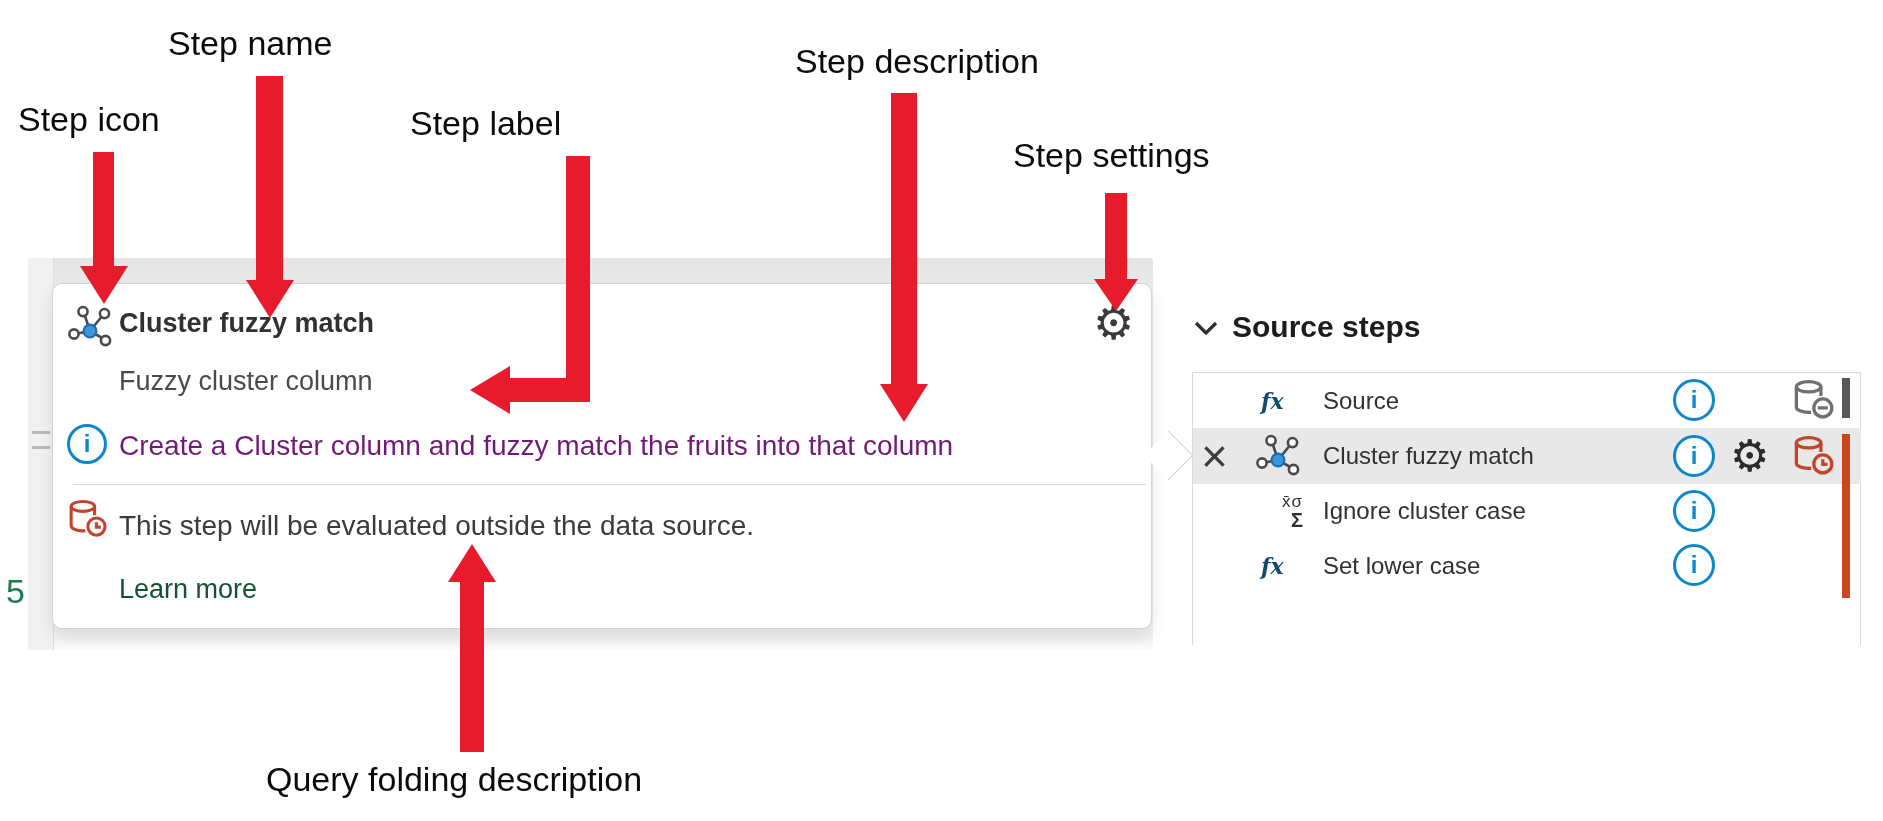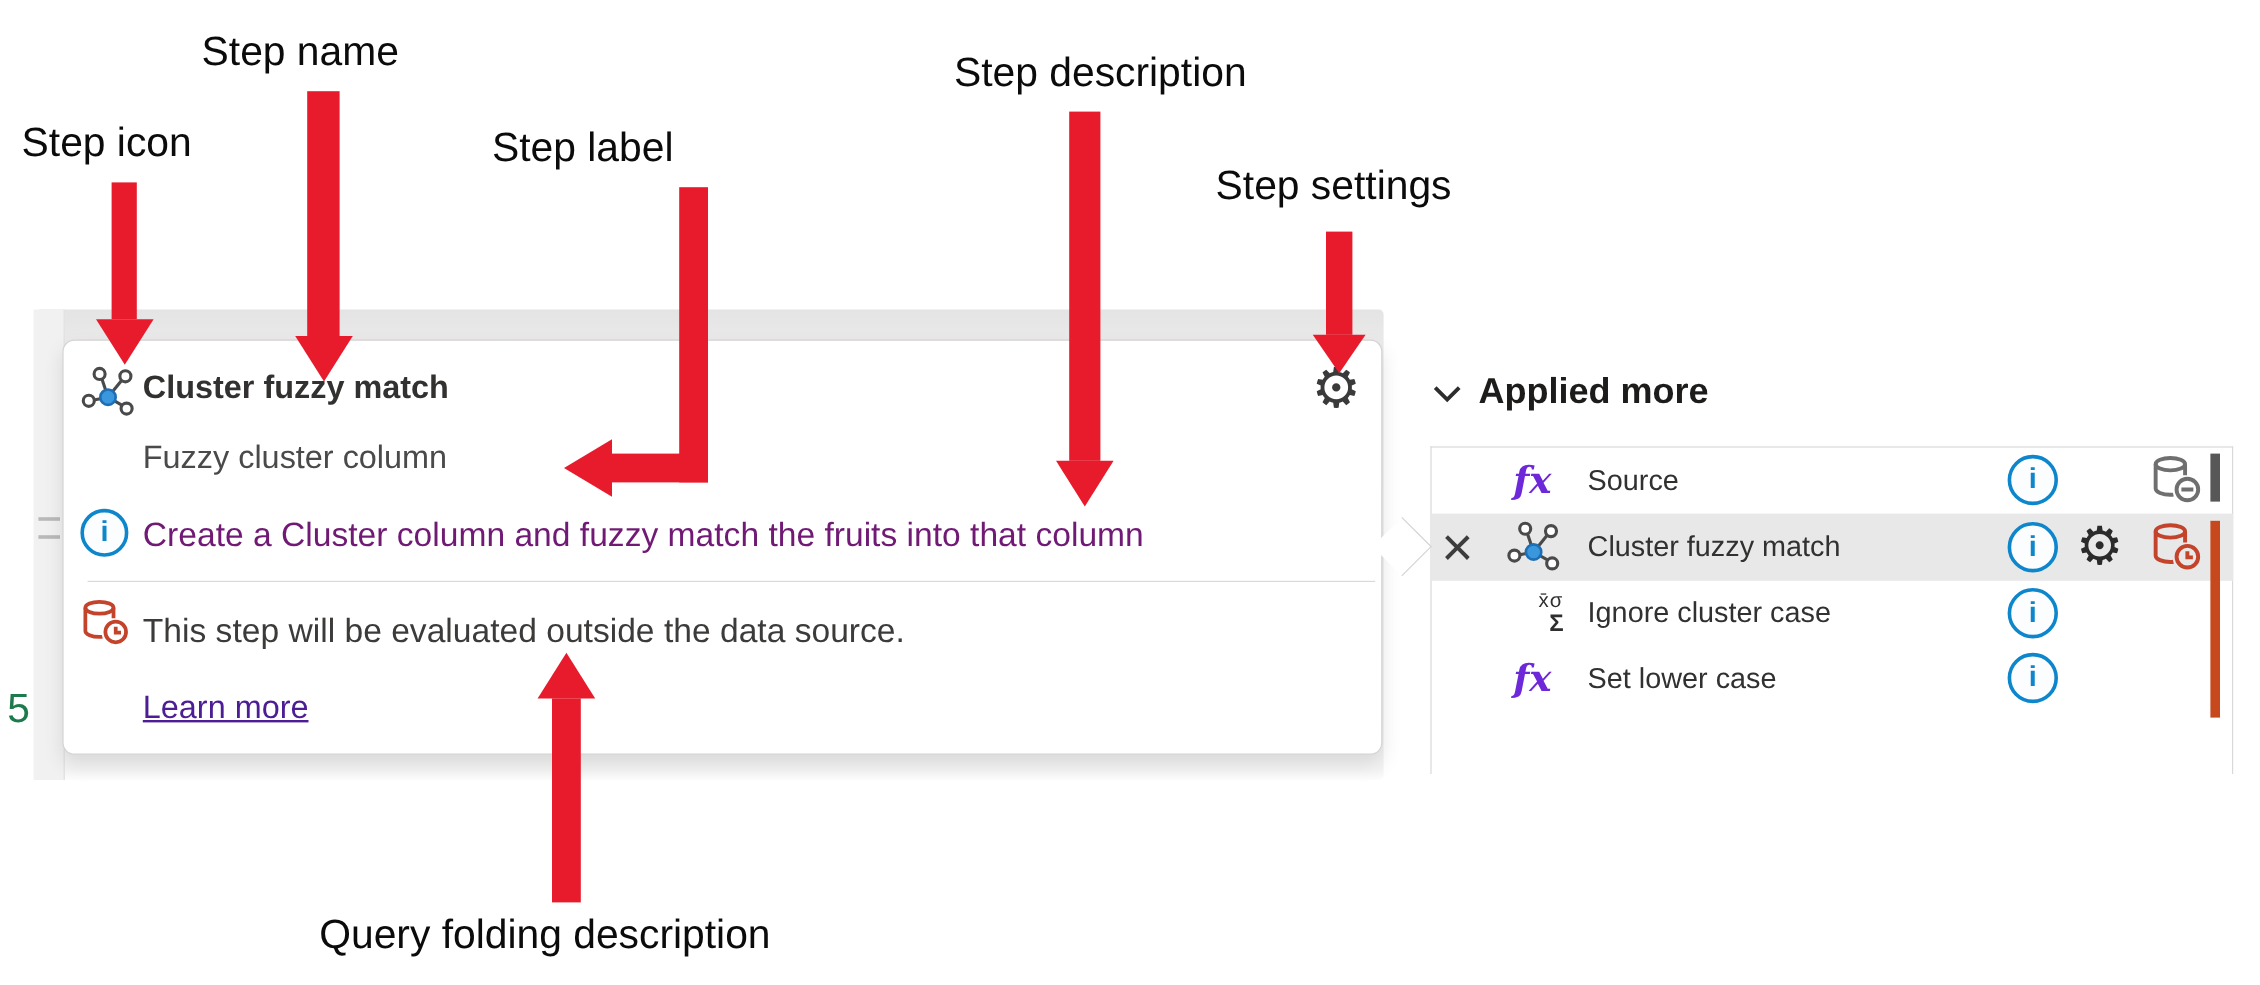--- a/index.html
+++ b/index.html
@@ -29,34 +29,34 @@
   
   .card{left:52px;top:283px;width:1098px;height:344px;background:#fff;border:1px solid #d4d4d4;
     border-radius:10px;box-shadow:0 8px 16px rgba(0,0,0,.10);z-index:3;}
   .card-tail{left:1151px;top:438px;width:34px;height:34px;background:#fff;border-top:1px solid #d4d4d4;
     border-right:1px solid #d4d4d4;transform:rotate(45deg);z-index:4;}
   .card-title{left:66px;top:24px;font-size:27px;font-weight:bold;color:#323130;white-space:nowrap;}
   .card-sub{left:66px;top:82px;font-size:27px;color:#4c4a48;white-space:nowrap;}
   .card-desc{left:66px;top:146px;font-size:28px;color:#701a75;white-space:nowrap;}
   .card-divider{left:20px;top:200px;width:1073px;height:1px;background:#d9d9d9;}
   .card-fold{left:66px;top:226px;font-size:28px;color:#3d3b39;white-space:nowrap;}
-  .learn{left:66px;top:290px;font-size:27px;color:#4c1d95;text-decoration:underline;white-space:nowrap;cursor:pointer;}
+  .learn{left:66px;top:290px;font-size:27px;color:#14532d;white-space:nowrap;cursor:pointer;}
   .gear-big{font-size:46px;color:#3a3a3a;line-height:46px;}
   .icircle{border-radius:50%;background:#fbfdff;color:#0e86cc;display:flex;align-items:center;justify-content:center;
     font-weight:bold;font-size:24px;border:3px solid #0e86cc;box-sizing:border-box;}
 
   
   .as-head{left:1232px;top:310px;font-size:30px;font-weight:bold;color:#1d1c1b;white-space:nowrap;z-index:2;}
   .as-chevron{left:1193px;top:320px;z-index:2;}
   .listbox{left:1192px;top:372px;width:669px;height:273px;border-top:1px solid #d9d9d9;border-left:1px solid #d9d9d9;
     border-right:1px solid #d9d9d9;box-sizing:border-box;background:#fff;z-index:2;}
   .row{position:absolute;left:0;width:668px;display:flex;align-items:center;}
   .row-sel{background:#e8e8e8;}
   .stepname{position:absolute;left:130px;font-size:24px;color:#323130;white-space:nowrap;}
-  .fx{position:absolute;left:68px;font-family:"DejaVu Serif",serif;font-style:italic;font-weight:600;font-size:31px;color:#6d28d9;}
+  .fx{position:absolute;left:68px;font-family:"DejaVu Serif",serif;font-style:italic;font-weight:600;font-size:22px;color:#0c4a6e;}
   .sig{position:absolute;left:66px;text-align:right;line-height:1;color:#2f2f2f;width:44px;}
   .sig .t{font-size:17px;letter-spacing:1px;}
   .sig .b{font-size:20px;font-weight:bold;}
   .xclose{position:absolute;left:8px;font-size:46px;font-weight:200;color:#3d3d3d;line-height:46px;}
   .gear-row{position:absolute;left:537px;font-size:44px;color:#2b2b2b;line-height:44px;}
   .i-col{position:absolute;left:480px;width:42px;height:42px;}
   .bar{position:absolute;width:8px;z-index:3;}
   .bar-dark{left:1842px;top:378px;height:40px;background:#575757;}
   .bar-orange{left:1842px;top:434px;height:164px;background:#c8481d;}
 </style>
@@ -107,21 +107,21 @@
         <path d="M16.6 13.2 V15.9 H19"></path>
       </g>
     </svg>
     <div class="abs card-fold">This step will be evaluated outside the data source.</div>
     <a class="abs learn">Learn more</a>
   </div>
 
   <svg class="abs as-chevron" width="26" height="16" viewBox="0 0 26 16">
     <polyline points="3,3 13,13 23,3" fill="none" stroke="#2d2d2d" stroke-width="3.2"></polyline>
   </svg>
-  <div class="abs as-head">Applied more</div>
+  <div class="abs as-head">Source steps</div>
 
   <div class="abs listbox">
 
     <div class="row" style="top:0;height:55px;">
       <span class="fx">fx</span>
       <span class="stepname">Source</span>
       <div class="i-col icircle" style="top:6px;">
           <span>i</span>
         </div>
       <svg class="abs" style="left:598px;top:5px;" width="46" height="46" viewBox="0 0 24 24">

